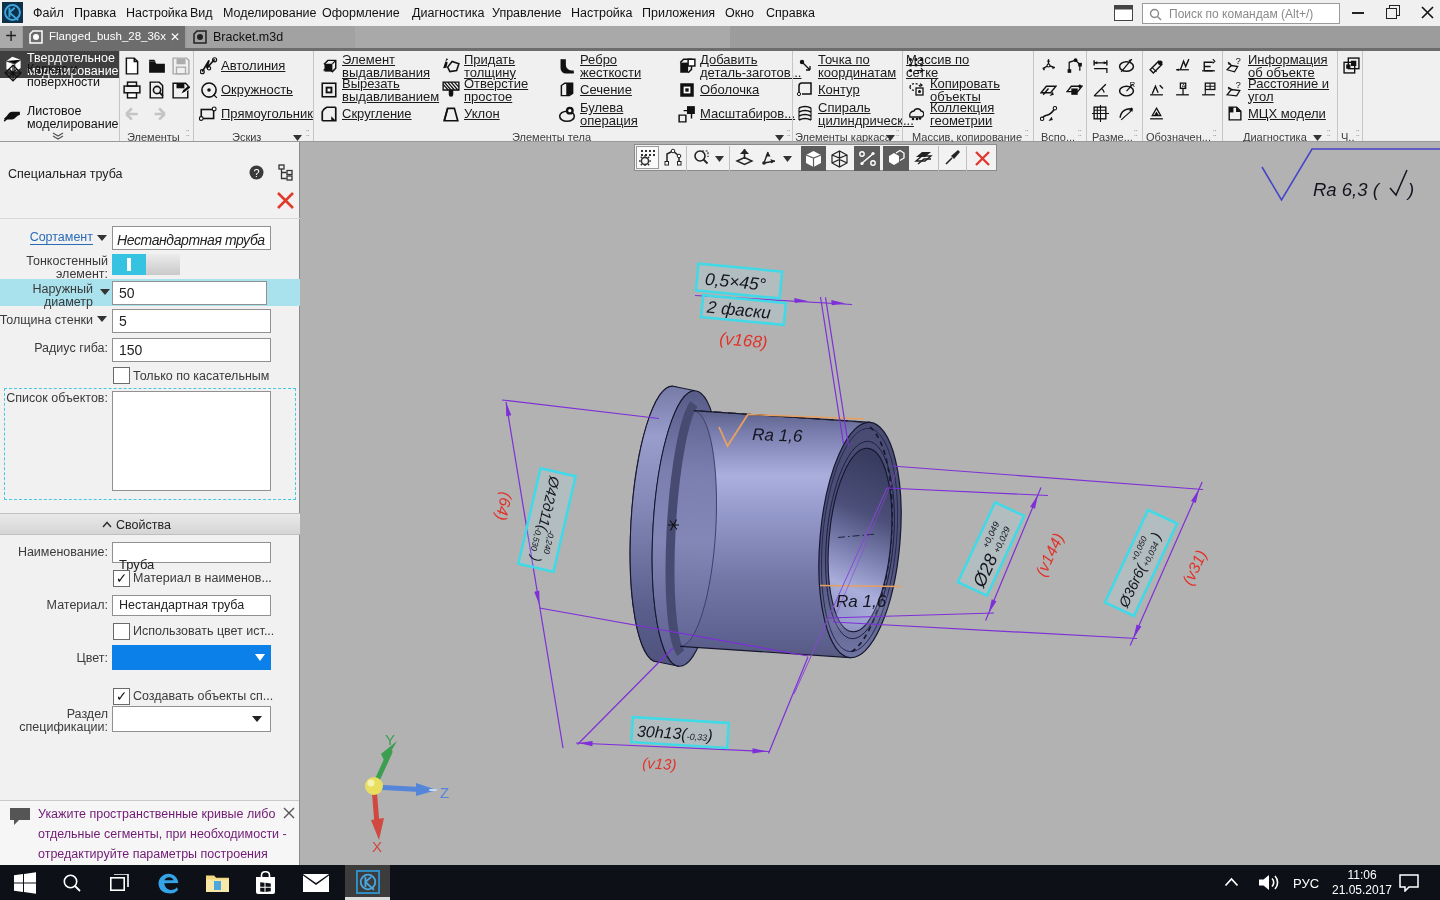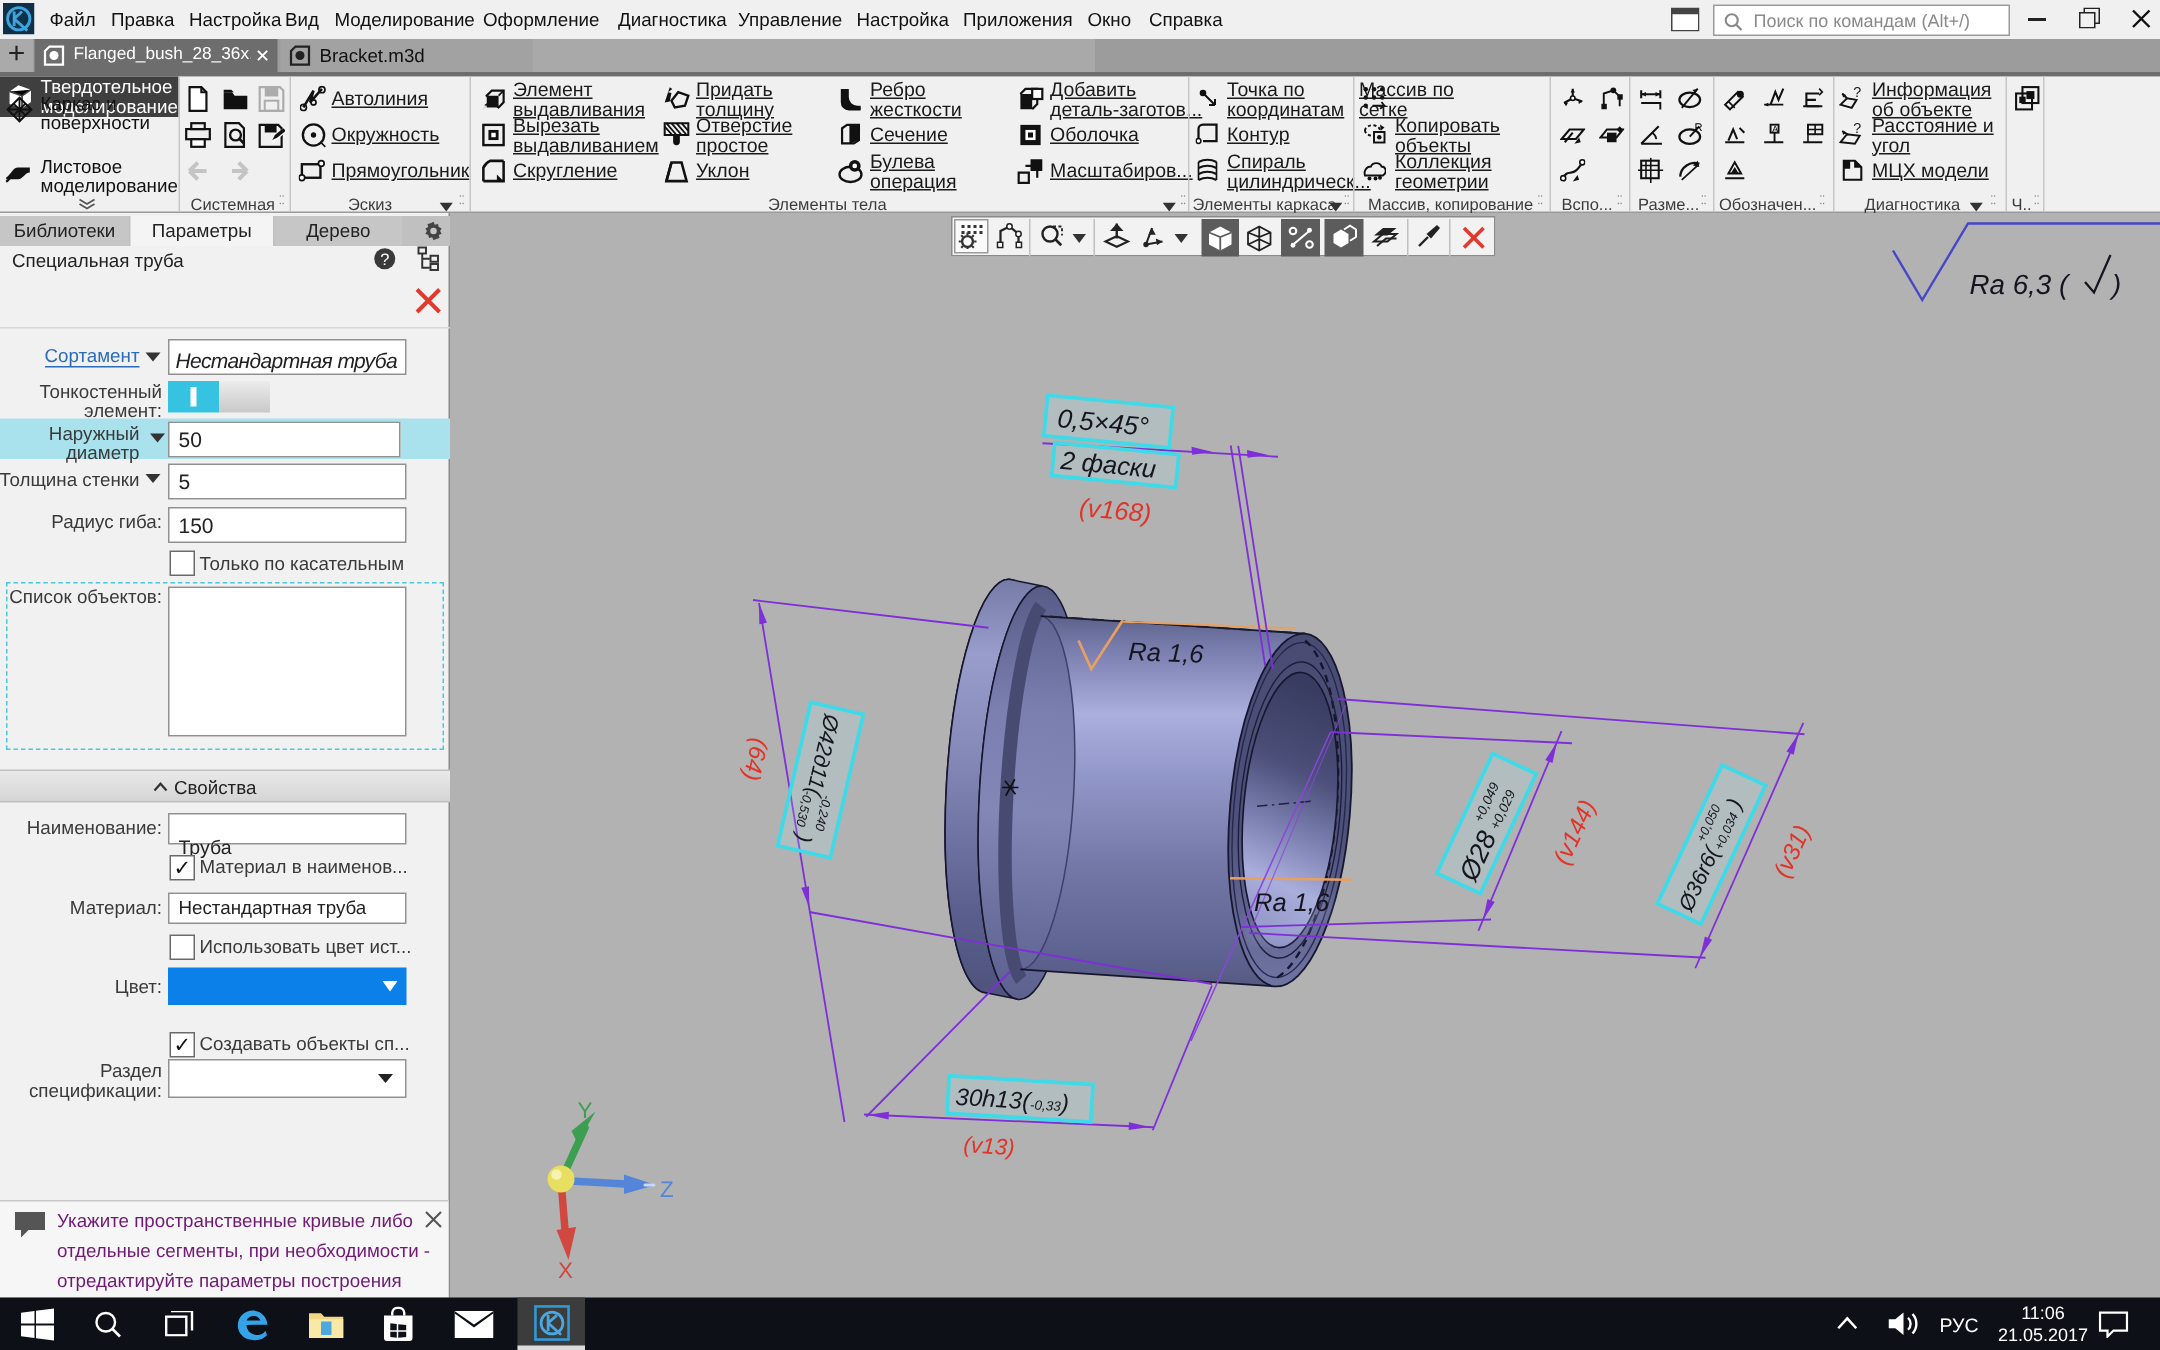--- a/index.html
+++ b/index.html
@@ -420,21 +420,21 @@
       </svg>
  <svg class="ricon" style="left:172px;top:30px">
         <use href="#i-saveas"></use>
       </svg>
  <svg class="ricon" style="left:124px;top:54px">
         <use href="#i-undo"></use>
       </svg>
  <svg class="ricon" style="left:149px;top:54px">
         <use href="#i-redo"></use>
       </svg>
- <span class="rlabel" style="left:127px">Системная</span>
+ <span class="rlabel" style="left:127px">Элементы</span>
  <span class="grip" style="left:186px">⁚⁚</span>
  <div class="rsep" style="left:193px"></div>
  <svg class="ricon" style="left:200px;top:6px">
         <use href="#i-autoline"></use>
       </svg>
  <svg class="ricon" style="left:200px;top:30px">
         <use href="#i-circle"></use>
       </svg>
  <svg class="ricon" style="left:199px;top:54px">
         <use href="#i-rect"></use>
@@ -876,29 +876,20 @@
   <path d="M8 8l3 3 6-7-2-2z" fill="#222"></path>
  </svg>
  <div class="abs" style="left:331px;top:1px;width:1px;height:25px;background:#c0c0c0"></div>
  <svg class="abs" style="left:338px;top:4px" width="19" height="19" viewBox="0 0 19 19">
   <path d="M3 3l13 13M16 3L3 16" stroke="#e03a2f" stroke-width="2.4"></path>
  </svg>
 </div>
 </div>
 
 <div class="abs" id="panel">
- <div class="ptabs">
-  <div class="ptab" style="left:0;width:86px;background:#c6c6c6">Библиотеки</div>
-  <div class="ptab" style="left:87px;width:95px;background:#f4f4f4">Параметры</div>
-  <div class="ptab" style="left:183px;width:85px;background:#c6c6c6">Дерево</div>
-  <svg class="abs" style="left:282px;top:3px" width="14" height="14" viewBox="0 0 16 16">
-          <path d="M8 1l1 2.2 2.4-.6.6 2.4L14.2 6 13 8l1.2 2-2.2 1 .6 2.4-2.4.6L8 15l-1-2.2-2.4.6-.6-2.4L1.8 10 3 8 1.8 6l2.2-1-.6-2.4 2.4-.6z" fill="#444"></path>
-          <circle cx="8" cy="8" r="2.5" fill="#c6c6c6"></circle>
-        </svg>
- </div>
  <span class="abs" style="left:8px;top:25px;font-size:12.5px;color:#222">Специальная труба</span>
  <svg class="abs" style="left:249px;top:23px" width="15" height="15" viewBox="0 0 15 15">
         <circle cx="7.5" cy="7.5" r="7" fill="#3a3a3a"></circle>
         <text x="4.5" y="11.5" font-size="11" fill="#fff" font-family="Liberation Sans">?</text>
       </svg>
  <svg class="abs" style="left:278px;top:22px" width="16" height="17" viewBox="0 0 16 17">
         <rect x="1" y="1" width="5" height="4" fill="none" stroke="#333" stroke-width="1.3"></rect>
         <rect x="9" y="6.5" width="5" height="4" fill="none" stroke="#333" stroke-width="1.3"></rect>
         <rect x="9" y="12" width="5" height="4" fill="none" stroke="#333" stroke-width="1.3"></rect>
         <path d="M3.5 5v9.5h5M3.5 8.5h5" fill="none" stroke="#333" stroke-width="1.3"></path>

